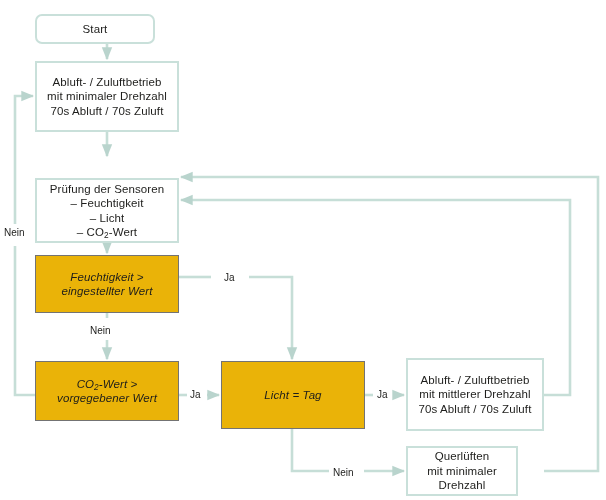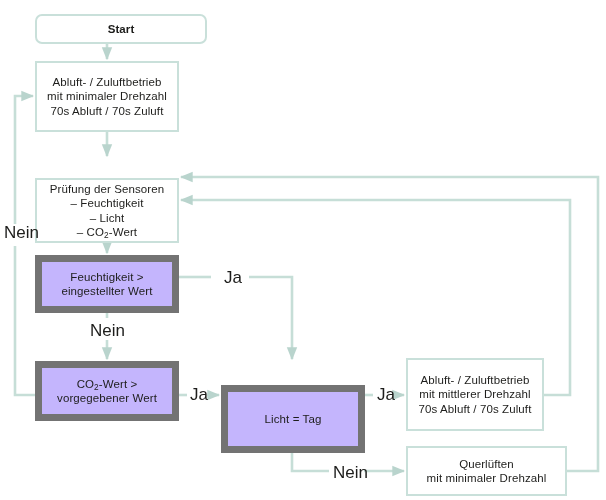--- a/index.html
+++ b/index.html
@@ -27,38 +27,39 @@
     display: flex;
     align-items: center;
     justify-content: center;
     text-align: center;
     color: #1d1d1b;
     font-size: 11.5px;
     line-height: 14.5px;
     letter-spacing: 0.1px;
   }
   .node-box.filled {
-    background: #c4b5fd;
-    border: 7px solid #737373;
+    background: #eab308;
+    border: 1px solid #737373;
+    font-style: italic;
   }
   .node-box.outline {
     background: #ffffff;
     border: 2px solid #c9e0da;
   }
   .node-box.rounded {
     border-radius: 7px;
   }
   .node-label {
     display: block;
     white-space: pre-line;
   }
   .edge-label {
     position: absolute;
     color: #1d1d1b;
-    font-size: 17px;
+    font-size: 10px;
     line-height: 13px;
     background: transparent;
     white-space: nowrap;
   }
   sub {
     font-size: 0.72em;
     line-height: 0;
     vertical-align: baseline;
     position: relative;
     top: 0.28em;
@@ -98,49 +99,49 @@
 
     <path d="M 292 429 L 292 471 L 329 471" marker-end="none"></path>
     <path d="M 364 471 L 404 471"></path>
 
     <path d="M 544 395 L 570 395 L 570 200 L 181 200"></path>
 
     <path d="M 544 471 L 598 471 L 598 177 L 181 177"></path>
   </g>
 </svg>
 
-<div class="node-box outline rounded" style="left:35px; top:14px; width:172px; height:30px;font-weight:bold;">
+<div class="node-box outline rounded" style="left:35px; top:14px; width:120px; height:30px;">
   <span class="node-label">Start</span>
 </div>
 
 <div class="node-box outline" style="left:35px; top:61px; width:144px; height:71px;">
   <span class="node-label">Abluft- / Zuluftbetrieb<br>mit minimaler Drehzahl<br>70s Abluft / 70s Zuluft</span>
 </div>
 
 <div class="node-box outline" style="left:35px; top:158px; width:144px; height:65px;margin-top:20px;">
   <span class="node-label">Prüfung der Sensoren<br>– Feuchtigkeit<br>– Licht<br>– CO<sub>2</sub>-Wert</span>
 </div>
 
 <div class="node-box filled" style="left:35px; top:255px; width:144px; height:58px;">
   <span class="node-label">Feuchtigkeit &gt;<br>eingestellter Wert</span>
 </div>
 
 <div class="node-box filled" style="left:35px; top:361px; width:144px; height:60px;">
   <span class="node-label">CO<sub>2</sub>-Wert &gt;<br>vorgegebener Wert</span>
 </div>
 
-<div class="node-box filled" style="left:221px; top:361px; width:144px; height:68px;margin-top:24px;">
+<div class="node-box filled" style="left:221px; top:361px; width:144px; height:68px;">
   <span class="node-label">Licht = Tag</span>
 </div>
 
 <div class="node-box outline" style="left:406px; top:358px; width:138px; height:73px;">
   <span class="node-label">Abluft- / Zuluftbetrieb<br>mit mittlerer Drehzahl<br>70s Abluft / 70s Zuluft</span>
 </div>
 
-<div class="node-box outline" style="left:406px; top:446px; width:161px; height:50px;justify-content:center;">
+<div class="node-box outline" style="left:406px; top:446px; width:112px; height:50px;justify-content:center;">
   <span class="node-label">Querlüften<br>mit minimaler Drehzahl</span>
 </div>
 
 <span class="edge-label" style="left:4px; top:226px;">Nein</span>
 <span class="edge-label" style="left:224px; top:271px;">Ja</span>
 <span class="edge-label" style="left:90px; top:324px;">Nein</span>
 <span class="edge-label" style="left:190px; top:388px;">Ja</span>
 <span class="edge-label" style="left:377px; top:388px;">Ja</span>
 <span class="edge-label" style="left:333px; top:466px;">Nein</span>
 

